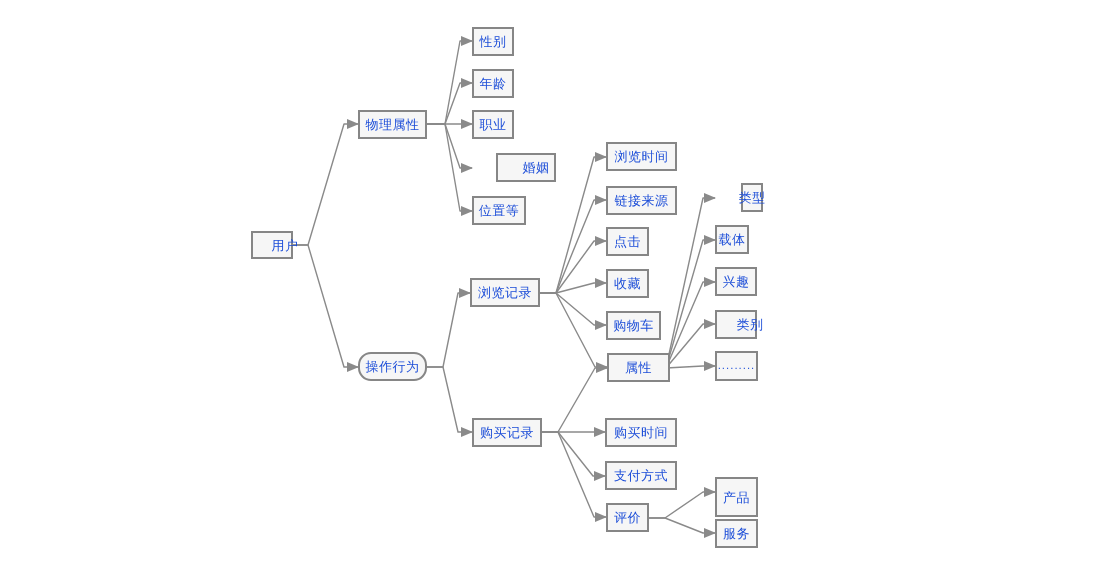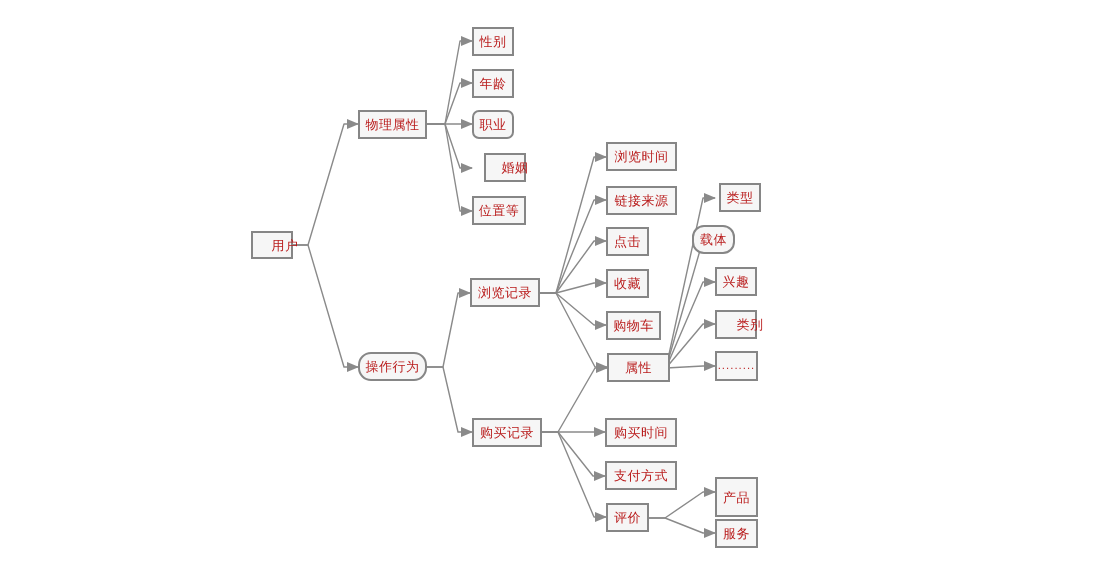--- a/index.html
+++ b/index.html
@@ -26,21 +26,21 @@
     fill: none;
     stroke: #8a8a8a;
     stroke-width: 1.4;
     stroke-linejoin: round;
   }
   .node {
     position: absolute;
     box-sizing: border-box;
     background: #f6f6f6;
     border: 2px solid #868686;
-    color: #b91c1c;
+    color: #1d4ed8;
     font-size: 13px;
     letter-spacing: 0.5px;
     display: flex;
     align-items: center;
     justify-content: center;
     white-space: nowrap;
     line-height: 1;
     text-align: center;
   }
 </style>
@@ -81,37 +81,37 @@
     <path class="edge" marker-end="url(#arrow)" d="M650 368 L666 368 L703 366 L715 366"></path>
     <path class="edge" marker-end="url(#arrow)" d="M649 518 L665 518 L703 492 L715 492"></path>
     <path class="edge" marker-end="url(#arrow)" d="M649 518 L665 518 L703 533 L715 533"></path>
   </svg>
 
   <div class="node" style="left:251px;top:231px;width:42px;height:28px;padding-left:26px;">用户</div>
 
   <div class="node" style="left:358px;top:110px;width:69px;height:29px;">物理属性</div>
   <div class="node" style="left:472px;top:27px;width:42px;height:29px;">性别</div>
   <div class="node" style="left:472px;top:69px;width:42px;height:29px;">年龄</div>
-  <div class="node" style="left:472px;top:110px;width:42px;height:29px;border-radius:7px;">职业</div>
-  <div class="node" style="left:484px;top:153px;width:42px;height:29px;padding-left:20px;">婚姻</div>
+  <div class="node" style="left:472px;top:110px;width:42px;height:29px;">职业</div>
+  <div class="node" style="left:496px;top:153px;width:60px;height:29px;padding-left:20px;">婚姻</div>
   <div class="node" style="left:472px;top:196px;width:54px;height:29px;">位置等</div>
 
   <div class="node" style="left:358px;top:352px;width:69px;height:29px;border-radius:13px;">操作行为</div>
   <div class="node" style="left:470px;top:278px;width:70px;height:29px;">浏览记录</div>
   <div class="node" style="left:472px;top:418px;width:70px;height:29px;">购买记录</div>
 
   <div class="node" style="left:606px;top:142px;width:71px;height:29px;">浏览时间</div>
   <div class="node" style="left:606px;top:186px;width:71px;height:29px;">链接来源</div>
   <div class="node" style="left:606px;top:227px;width:43px;height:29px;">点击</div>
   <div class="node" style="left:606px;top:269px;width:43px;height:29px;">收藏</div>
   <div class="node" style="left:606px;top:311px;width:55px;height:29px;font-family:Liberation Serif, serif;">购物车</div>
   <div class="node" style="left:607px;top:353px;width:63px;height:29px;">属性</div>
 
-  <div class="node" style="left:719px;top:183px;width:42px;height:29px;">类型</div>
-  <div class="node" style="left:692px;top:225px;width:43px;height:29px;border-radius:12px;">载体</div>
+  <div class="node" style="left:741px;top:183px;width:22px;height:29px;">类型</div>
+  <div class="node" style="left:715px;top:225px;width:34px;height:29px;">载体</div>
   <div class="node" style="left:715px;top:267px;width:42px;height:29px;">兴趣</div>
   <div class="node" style="left:715px;top:310px;width:42px;height:29px;padding-left:28px;">类别</div>
   <div class="node" style="left:715px;top:351px;width:43px;height:30px;font-size:10px;letter-spacing:1px;">.........</div>
 
   <div class="node" style="left:605px;top:418px;width:72px;height:29px;">购买时间</div>
   <div class="node" style="left:605px;top:461px;width:72px;height:29px;">支付方式</div>
   <div class="node" style="left:606px;top:503px;width:43px;height:29px;">评价</div>
   <div class="node" style="left:715px;top:477px;width:43px;height:40px;">产品</div>
   <div class="node" style="left:715px;top:519px;width:43px;height:29px;">服务</div>
 

